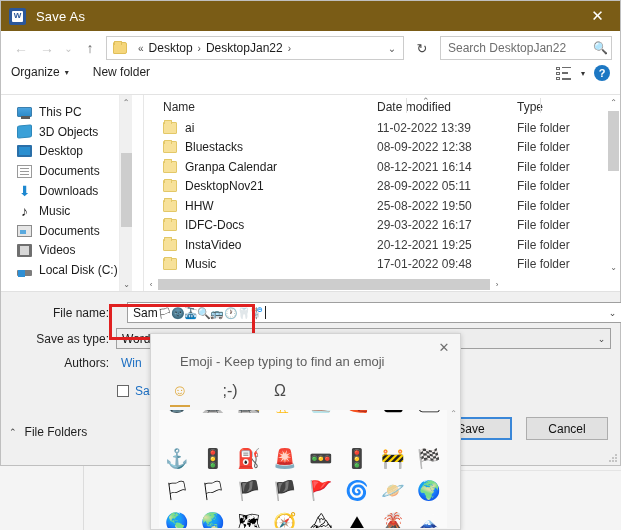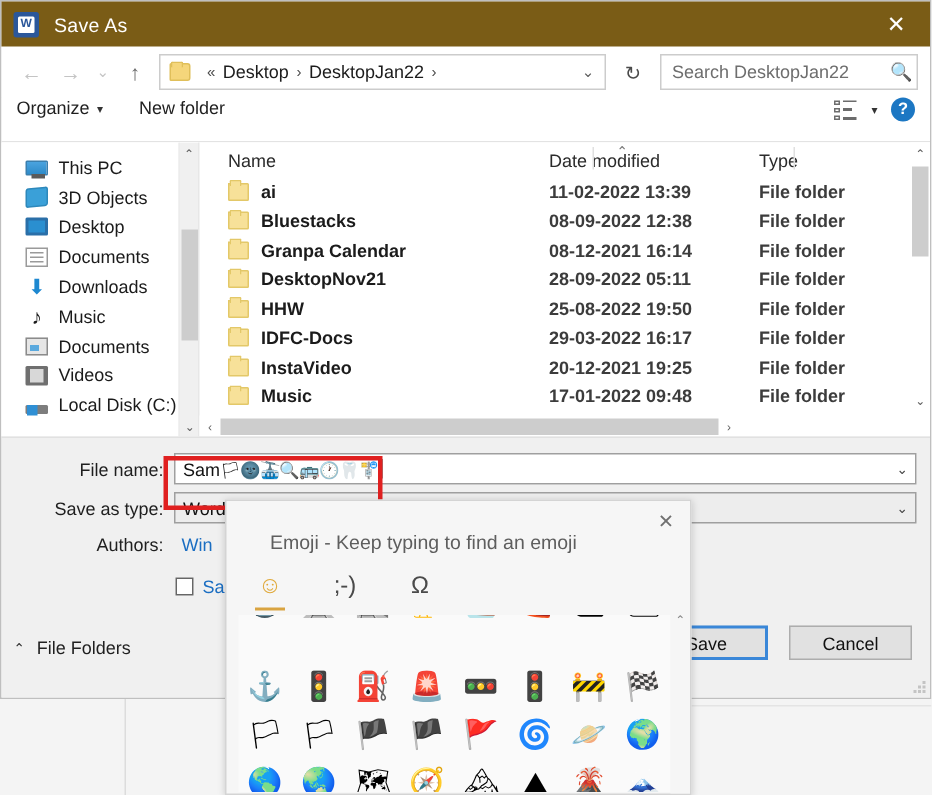--- a/index.html
+++ b/index.html
@@ -193,20 +193,21 @@
   }
   .side-scroll .arrow-dn { position: absolute; bottom: 0; width: 13px; }
   .side-thumb {
     position: absolute; top: 58px; left: 1px; width: 11px; height: 74px;
     background: #cdcdcd;
   }
 
   .listpane {
     flex: 1 1 auto; min-width: 0; background: #fff; position: relative;
     border-left: 1px solid #e7e7e7;
+    margin-left: 11px;
   }
   .list-header {
     height: 23px; display: flex; align-items: center;
     font-size: 12px; color: #2b2b2b; position: relative;
   }
   .lh-name { width: 233px; padding-left: 19px; }
   .lh-date { width: 140px; }
   .lh-type { width: 100px; }
   .lh-sortarrow {
     position: absolute; left: 278px; top: 1px; font-size: 9px; color: #7a7a7a;
@@ -215,21 +216,20 @@
     position: absolute; left: 262px; top: 3px; width: 1px; height: 15px;
     background: #e0e0e0;
   }
   .lh-divider2 {
     position: absolute; left: 396px; top: 3px; width: 1px; height: 15px;
     background: #e0e0e0;
   }
   .filerow {
     height: 19.5px; display: flex; align-items: center; font-size: 12px;
     color: #1b1b1b;
-    font-weight: bold;
   }
   .f-name { width: 233px; display: flex; align-items: center; gap: 8px; padding-left: 19px; }
   .f-folder {
     width: 14px; height: 12px; background: #f7e199; border: 1px solid #e3c868;
     flex: none; position: relative; border-radius: 0 1px 1px 1px;
   }
   .f-folder::before {
     content: ""; position: absolute; left: 0; top: -2.5px; width: 6px; height: 3px;
     background: #f7e199; border: 1px solid #e3c868; border-bottom: none;
     border-radius: 1px 1px 0 0;
@@ -260,21 +260,21 @@
   .hthumb { height: 11px; background: #cdcdcd; width: 332px; }
 
   
   .formarea {
     flex: 1 1 auto; background: #f0f0f0; position: relative;
     border-top: 1px solid #e1e1e1;
   }
   .frow { position: absolute; display: flex; align-items: center; }
   .flabel { font-size: 12px; color: #1f1f1f; text-align: right; }
 
-  .row-filename { left: 0; top: 10px; width: 621px; }
+  .row-filename { left: 0; top: 10px; width: 621px; justify-content: space-between; }
   .row-filename .flabel { width: 108px; }
   .combo {
     height: 21px; border: 1px solid #9f9f9f; background: #fff;
     display: flex; align-items: center; margin-left: 7px;
   }
   .combo .cval {
     font-size: 12px; color: #121212; padding-left: 5px; flex: 1 1 auto;
     white-space: nowrap; overflow: hidden;
   }
   .combo .cchev {

